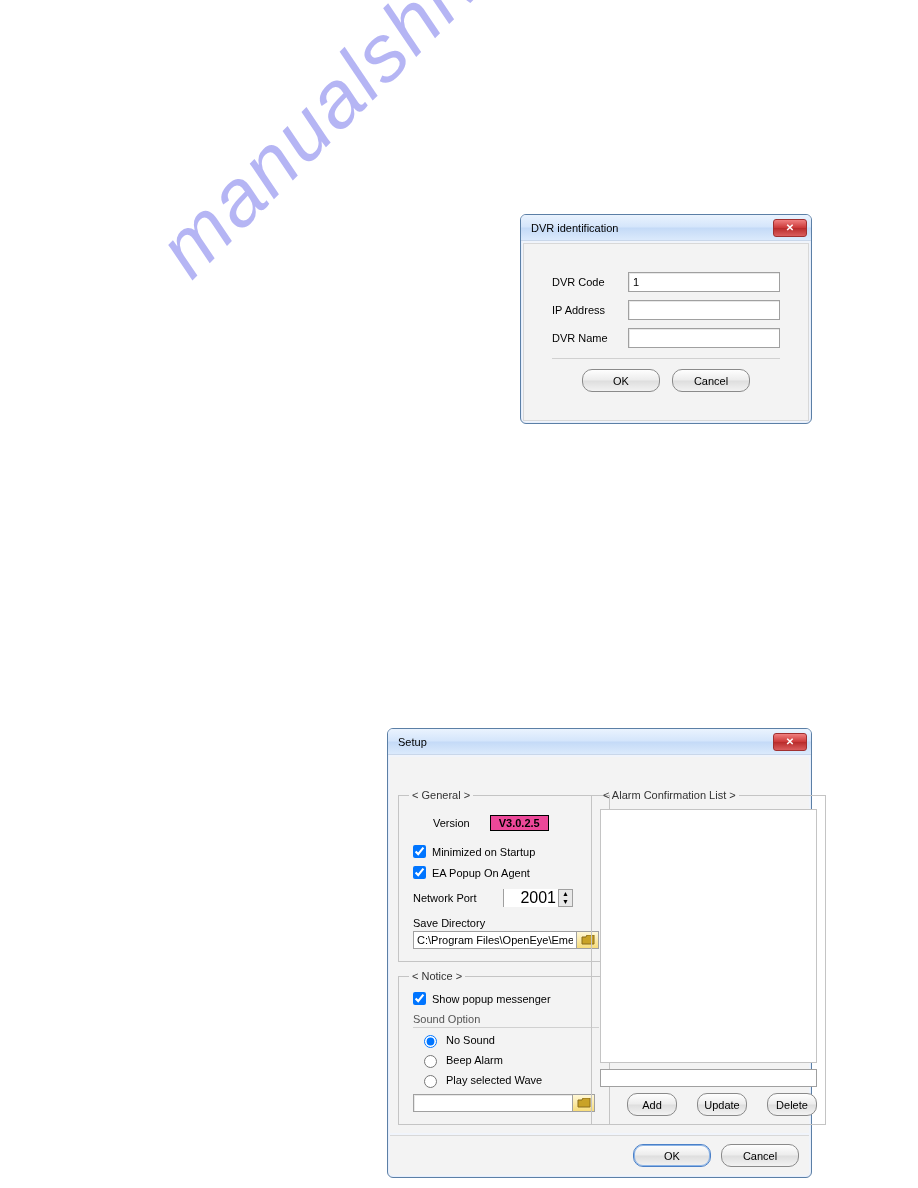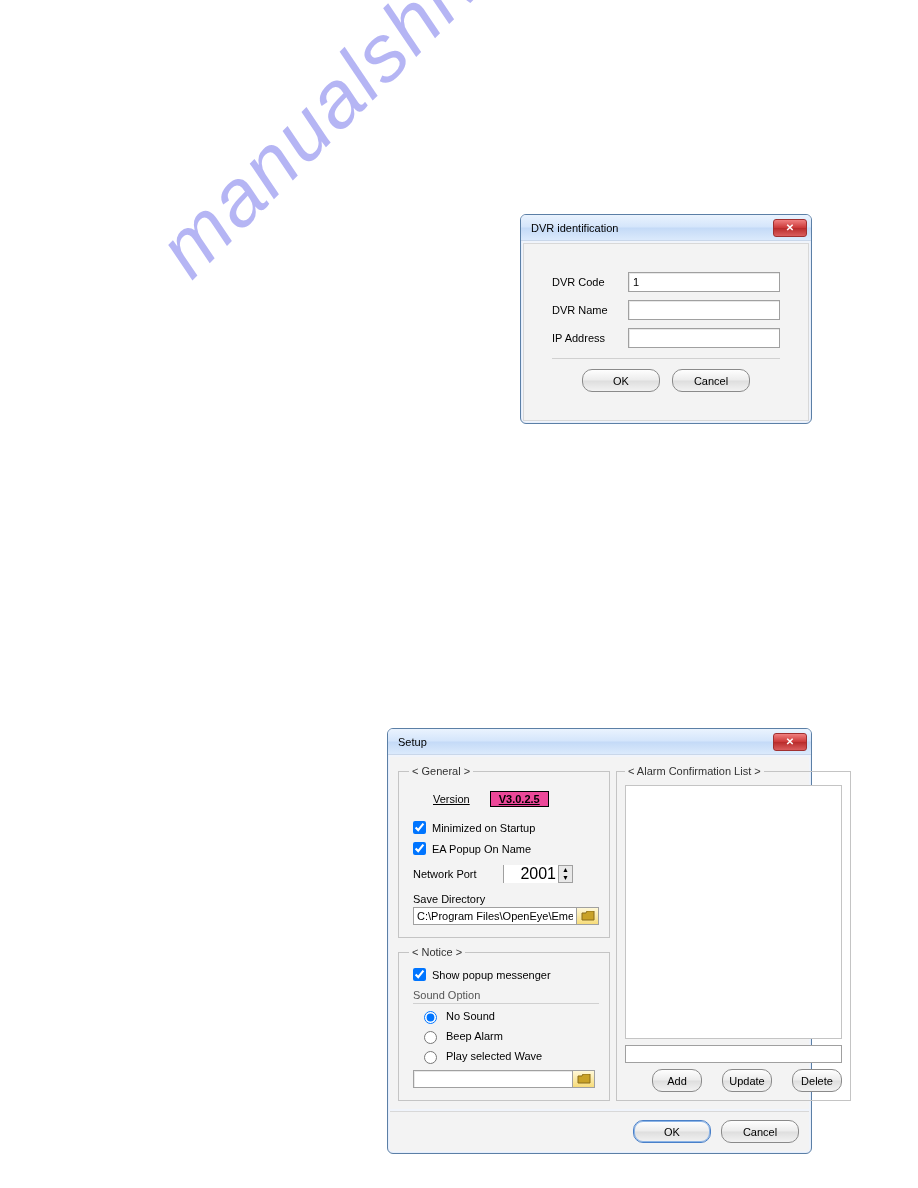--- a/index.html
+++ b/index.html
@@ -102,32 +102,32 @@
   .winbtn.default { border: 1px solid #4a80c8; box-shadow: 0 0 0 1px #8cb4e6 inset; }
 
   
   .setup-content {
     background: #f3f3f3;
     margin: 2px;
     display: flex;
     gap: 6px;
     padding: 8px;
   }
-  .column { display: flex; flex-direction: column; gap: 8px; }
+  .column { display: flex; flex-direction: column; gap: 8px; margin-top: 24px; }
   .left-col { flex: 1; }
-  .right-col { width: 185px; display: flex; flex-direction: column; }
+  .right-col { width: 185px; display: flex; flex-direction: column; align-items: center; }
 
   fieldset {
     border: 1px solid #c4c4c4;
     padding: 10px 10px 12px 10px;
     margin: 0;
   }
   legend { padding: 0 3px; color: #333; }
 
-  .version-row { display: flex; align-items: center; gap: 20px; margin: 4px 0 14px 24px; text-decoration: underline; }
+  .version-row { display: flex; align-items: center; gap: 20px; margin: 4px 0 14px 24px; }
   .version-box {
     border: 1px solid #000; padding: 1px 8px; font-weight: bold;
     background: #ec4899;
   }
 
   .check-row { display: flex; align-items: center; gap: 6px; margin-left: 4px; margin-bottom: 8px; }
   .check-row input[type=checkbox] { margin: 0; }
 
   .net-row { display: flex; align-items: center; margin: 10px 0 10px 4px; }
   .net-row label { width: 90px; }
@@ -179,25 +179,25 @@
   <div class="titlebar">
     <span>DVR identification</span>
     <div class="close-btn">✕</div>
   </div>
   <div class="dialog-body">
     <div class="row">
       <label>DVR Code</label>
       <input class="text-input" value="1" style="">
     </div>
     <div class="row">
+      <label>IP Address</label>
+      <input class="text-input" value="" style="">
+    </div>
+    <div class="row">
       <label>DVR Name</label>
-      <input class="text-input" value="" style="">
-    </div>
-    <div class="row">
-      <label>IP Address</label>
       <input class="text-input" value="" style="">
     </div>
     <div class="btn-row">
       <button class="winbtn">OK</button>
       <button class="winbtn">Cancel</button>
     </div>
   </div>
 </div>
 
 <div class="win-dialog" style="left:387px; top:728px; width:425px;">
@@ -215,21 +215,21 @@
           <span>Version</span>
           <span class="version-box">V3.0.2.5</span>
         </div>
 
         <div class="check-row">
           <input type="checkbox" checked="" style="">
           <span>Minimized on Startup</span>
         </div>
         <div class="check-row">
           <input type="checkbox" checked="" style="">
-          <span>EA Popup On Name</span>
+          <span>EA Popup On Agent</span>
         </div>
 
         <div class="net-row">
           <label>Network Port</label>
           <div class="spinner">
             <input value="2001" style="">
             <div class="spin-btns">
                 <span>▲</span>
                 <span>▼</span>
               </div>

